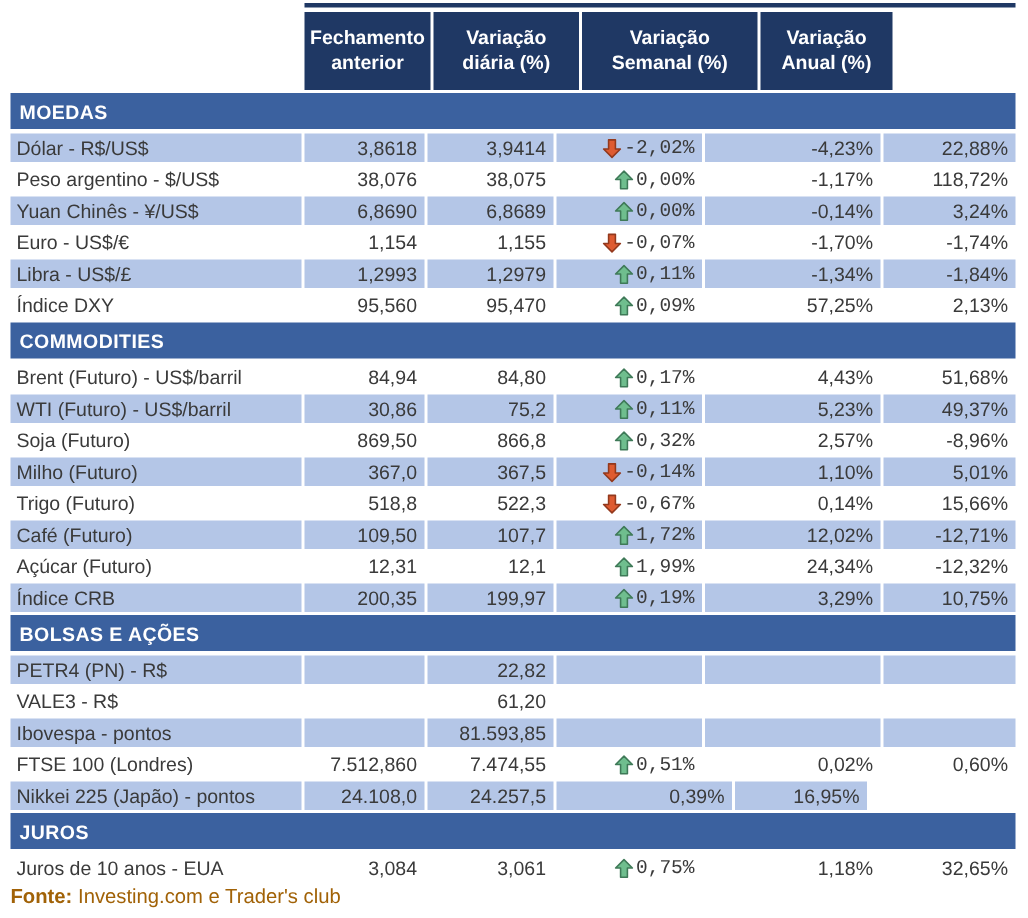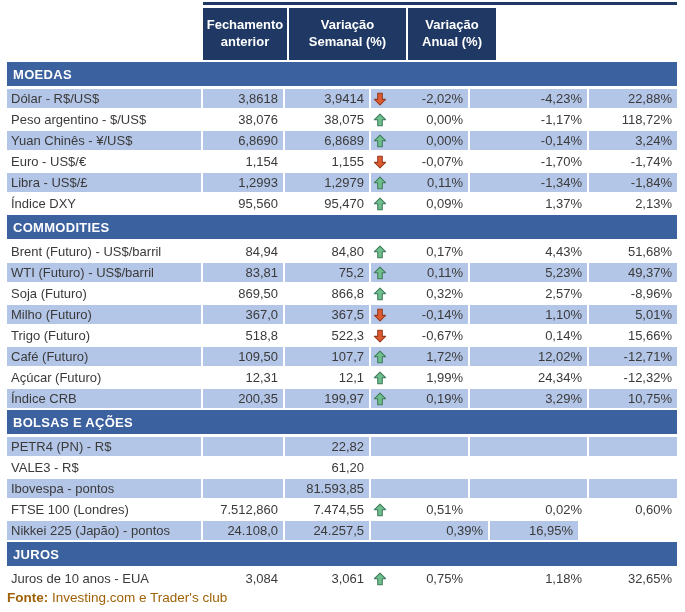--- a/index.html
+++ b/index.html
@@ -35,37 +35,38 @@
   .c-anu{width:88px;}
   .section-bar{
     width:670px;height:24px;background:var(--section_bg);color:#fff;font-weight:bold;
     display:flex;align-items:center;padding-left:6px;box-sizing:border-box;
     margin:0 0 3px 0;letter-spacing:0.3px;
   }
   .row{display:flex;gap:2px;height:19px;margin-bottom:2px;}
   .cell{display:flex;align-items:center;box-sizing:border-box;flex-shrink:0;}
   .label-cell{padding-left:4px;}
   .num{justify-content:flex-end;padding-right:5px;}
-  .dia-cell{justify-content:space-between;padding:0 5px 0 2px;}
+  .dia-cell{justify-content:flex-end;padding:0 5px 0 2px;font-family:Liberation Mono, monospace;}
   .shade-blue > .cell{background:var(--row_alt_bg);}
   .shade-white > .cell{background:var(--row_white_bg);}
   .arrow{width:15px;height:15px;display:inline-flex;align-items:center;}
   .arrow svg{display:block;}
   .footer{margin-top:2px;font-size:13.5px;color:#a16207;}
   .footer b{font-weight:bold;}
 </style>
 </head>
 <body>
 
 <div class="page">
   <div class="top-line"></div>
 
   <div class="header-row">
     <div class="hspacer c-label"></div>
     <div class="hcell c-ant">Fechamento anterior</div>
+    <div class="hcell c-dia">Variação diária (%)</div>
     <div class="hcell c-sem">Variação Semanal (%)</div>
     <div class="hcell c-anu">Variação Anual (%)</div>
   </div>
 
   <div id="table-body">
       <div class="section-bar">MOEDAS</div>
       <div class="row shade-blue">
         <div class="cell label-cell c-label">Dólar - R$/US$</div>
         <div class="cell num c-hoje">3,8618</div>
         <div class="cell num c-ant">3,9414</div>
@@ -145,42 +146,42 @@
         <div class="cell num c-hoje">95,560</div>
         <div class="cell num c-ant">95,470</div>
         <div class="cell dia-cell c-dia">
           <span class="arrow">
             <svg width="14" height="14" viewBox="0 0 16 16">
               <path d="M8 1.2 L14.4 7.6 H10.6 V14.6 H5.4 V7.6 H1.6 Z" fill="var(--up_fill)" stroke="var(--up_border)" stroke-width="1.2" stroke-linejoin="round"></path>
             </svg>
           </span>
           <span>0,09%</span>
         </div>
-        <div class="cell num c-sem">1,37%</div>
+        <div class="cell num c-sem">57,25%</div>
         <div class="cell num c-anu">2,13%</div>
       </div>
       <div class="section-bar">COMMODITIES</div>
       <div class="row shade-white">
         <div class="cell label-cell c-label">Brent (Futuro) - US$/barril</div>
         <div class="cell num c-hoje">84,94</div>
         <div class="cell num c-ant">84,80</div>
         <div class="cell dia-cell c-dia">
           <span class="arrow">
             <svg width="14" height="14" viewBox="0 0 16 16">
               <path d="M8 1.2 L14.4 7.6 H10.6 V14.6 H5.4 V7.6 H1.6 Z" fill="var(--up_fill)" stroke="var(--up_border)" stroke-width="1.2" stroke-linejoin="round"></path>
             </svg>
           </span>
           <span>0,17%</span>
         </div>
         <div class="cell num c-sem">4,43%</div>
         <div class="cell num c-anu">51,68%</div>
       </div>
       <div class="row shade-blue">
         <div class="cell label-cell c-label">WTI (Futuro) - US$/barril</div>
-        <div class="cell num c-hoje">83,81</div>
+        <div class="cell num c-hoje">30,86</div>
         <div class="cell num c-ant">75,2</div>
         <div class="cell dia-cell c-dia">
           <span class="arrow">
             <svg width="14" height="14" viewBox="0 0 16 16">
               <path d="M8 1.2 L14.4 7.6 H10.6 V14.6 H5.4 V7.6 H1.6 Z" fill="var(--up_fill)" stroke="var(--up_border)" stroke-width="1.2" stroke-linejoin="round"></path>
             </svg>
           </span>
           <span>0,11%</span>
         </div>
         <div class="cell num c-sem">5,23%</div>

